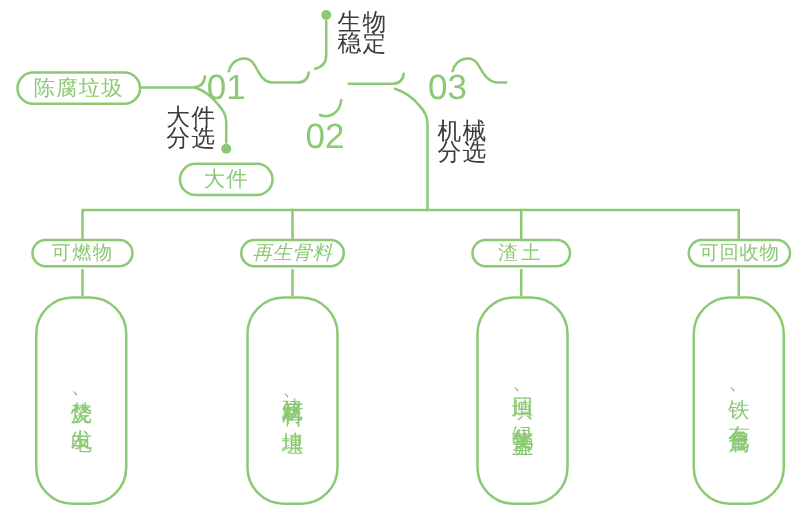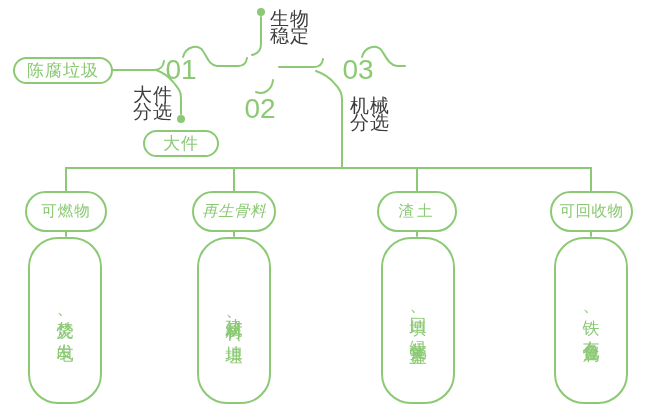--- a/index.html
+++ b/index.html
@@ -36,21 +36,21 @@
     border-radius: 999px;
     color: var(--green);
     display: flex;
     align-items: center;
     justify-content: center;
     letter-spacing: 1px;
     background: var(--bg);
   }
   .pill.root   { left: 13px;  top: 57px;  width: 100px; height: 27px; font-size: 17px; align-items: flex-end; }
   .pill.bulky  { left: 143px; top: 130px; width: 76px;  height: 27px; font-size: 17px; }
-  .pill.cat    { top: 191px; height: 41px; font-size: 15.5px; }
+  .pill.cat    { top: 191px; height: 23px; font-size: 15.5px; }
   .pill.cat-0  { left: 25px;  width: 82px; }
   .pill.cat-1  { left: 192px; width: 84px; letter-spacing: 0.5px; font-style: italic; }
   .pill.cat-2  { left: 377px; width: 80px; letter-spacing: 3px; }
   .pill.cat-3  { left: 550px; width: 83px; letter-spacing: 0.5px; }
 
   .step-number {
     position: absolute;
     top: 54px;
     width: 38px;
     text-align: center;

